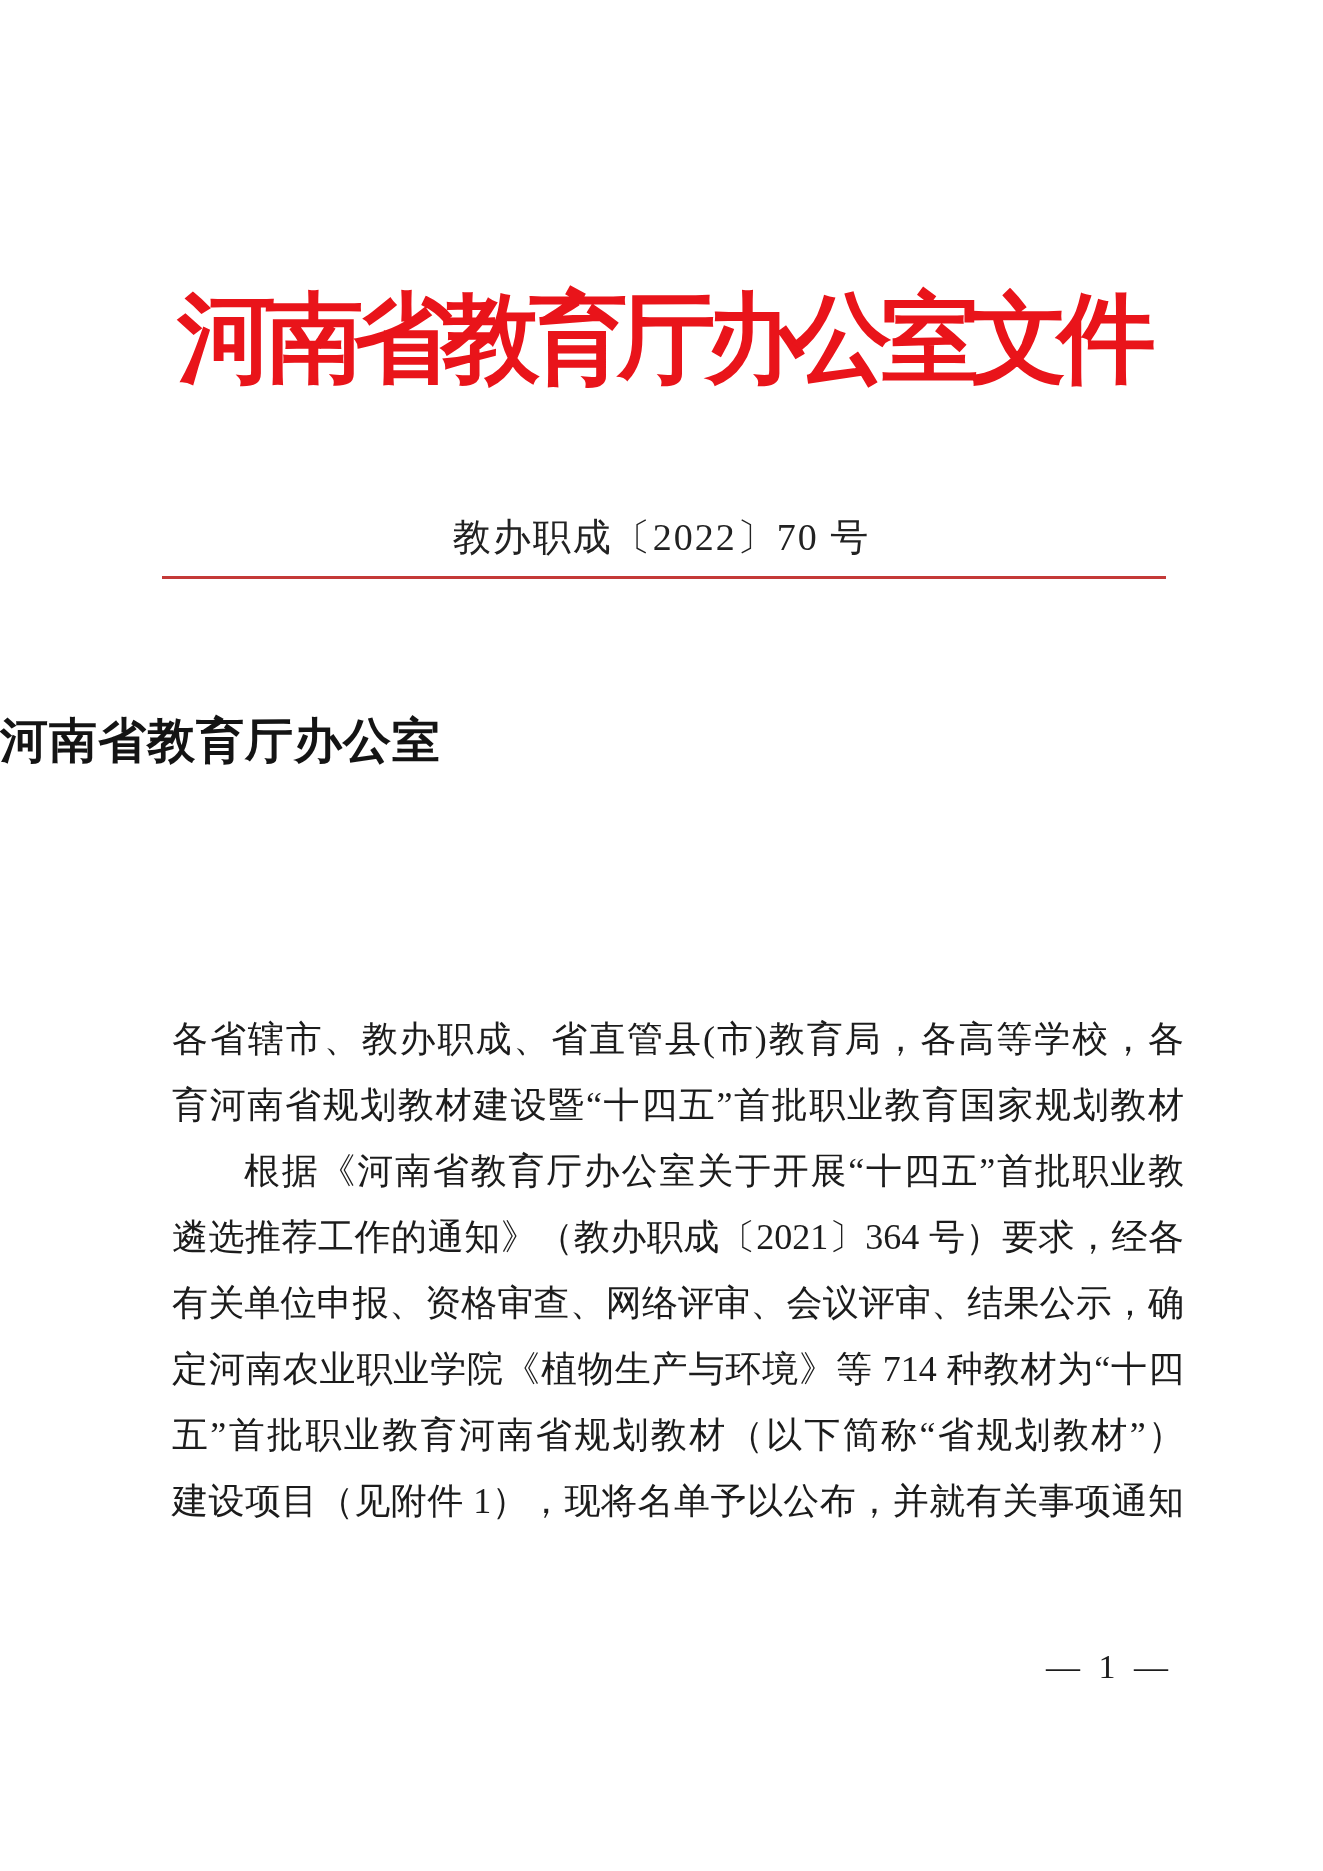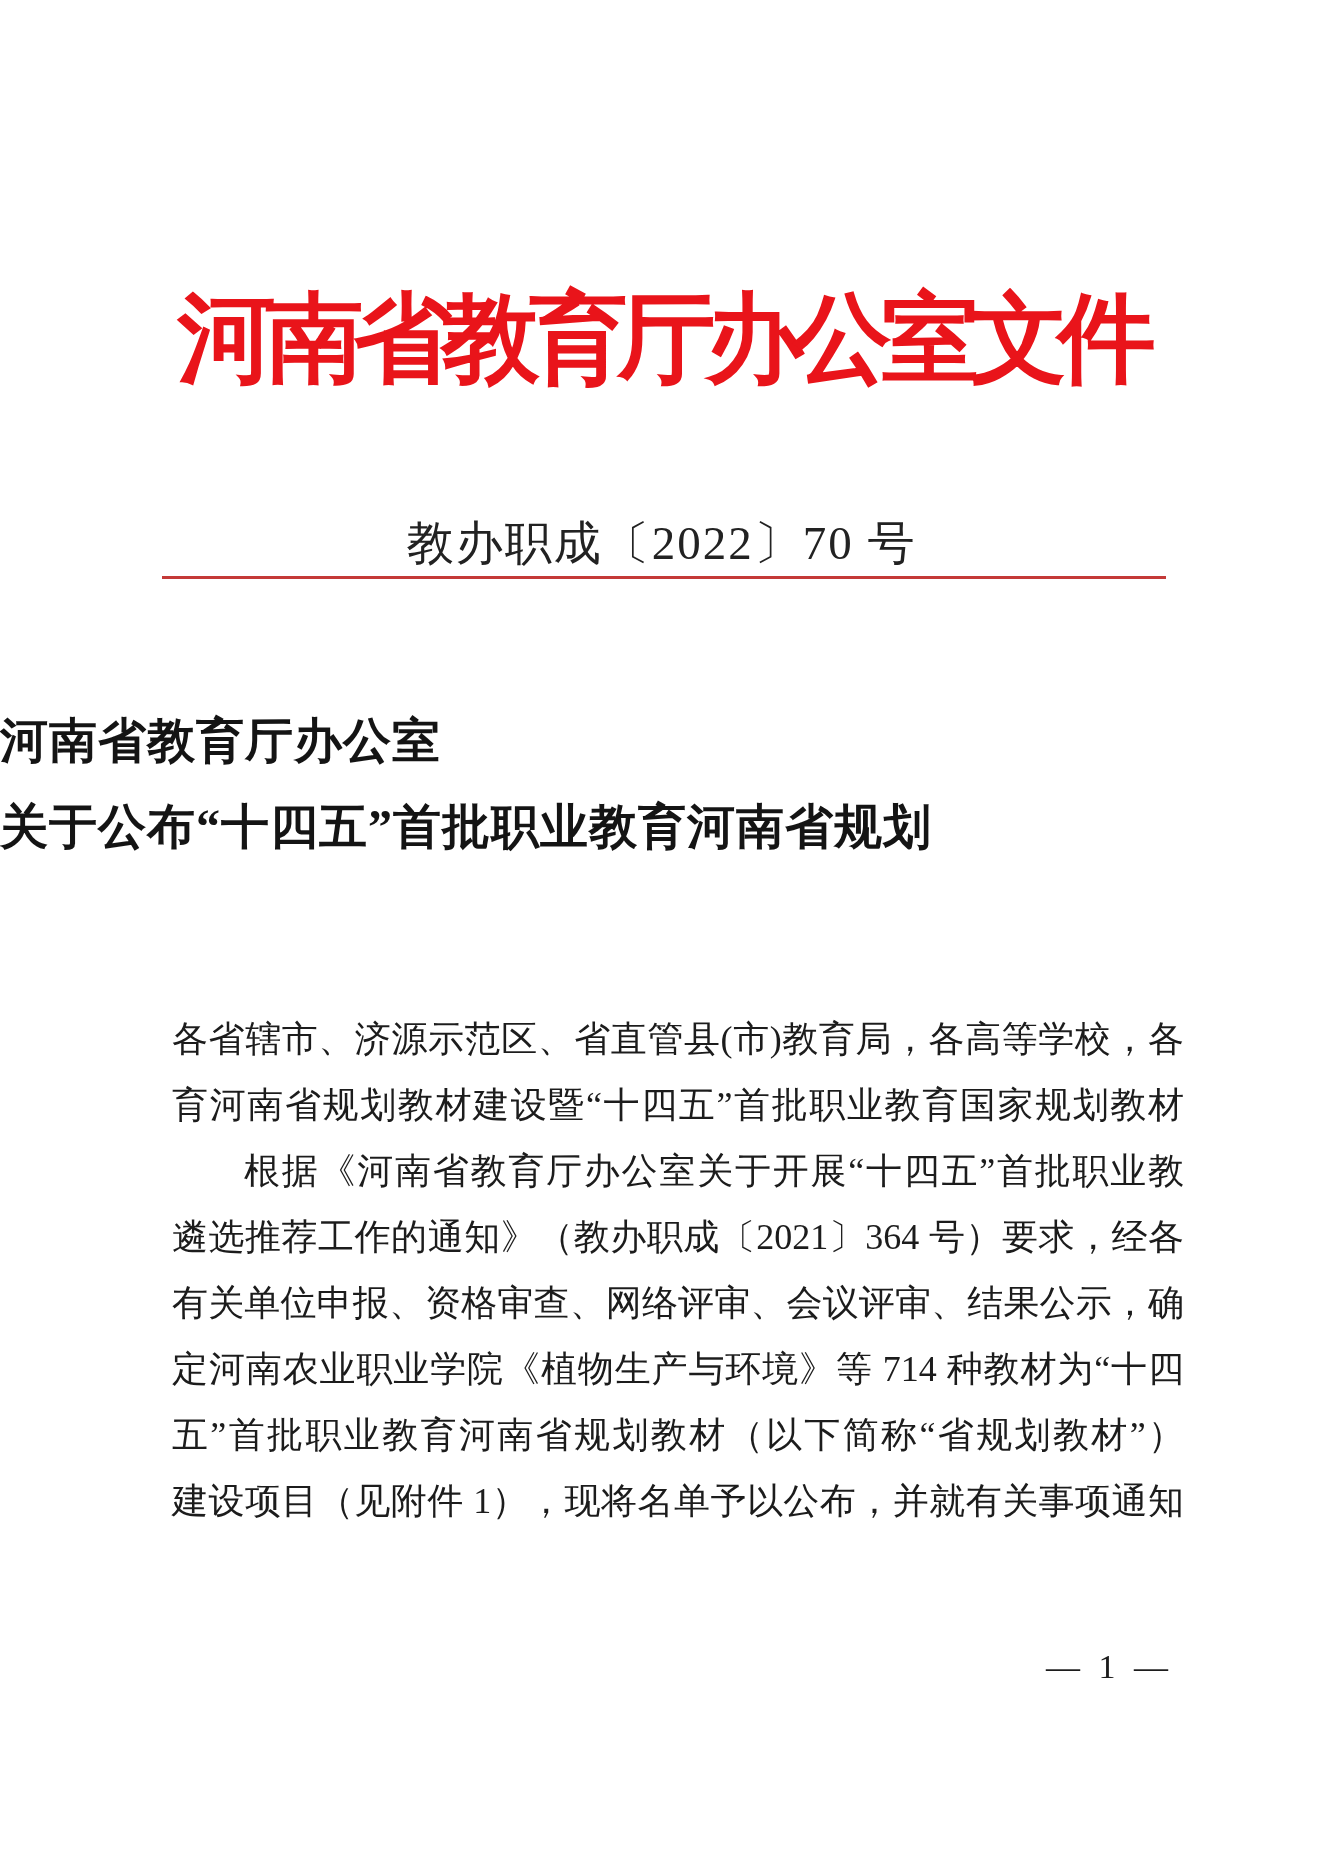--- a/index.html
+++ b/index.html
@@ -28,21 +28,21 @@
     letter-spacing: -10px;
     white-space: nowrap;
     line-height: 1.12;
   }
   .doc-number {
     position: absolute;
     top: 512px;
     left: 0;
     width: 100%;
     text-align: center;
-    font-size: 47px;
+    font-size: 38px;
     letter-spacing: 2px;
     color: #222222;
   }
   .red-divider {
     position: absolute;
     top: 576px;
     left: 162px;
     width: 1004px;
     height: 3px;
   }
@@ -93,25 +93,24 @@
 <div class="page">
 
   <div class="letterhead-title" style="color: rgb(233, 20, 26);">河南省教育厅办公室文件</div>
 
   <div class="doc-number">教办职成〔2022〕70 号</div>
 
   <div class="red-divider" style="background: rgb(196, 58, 56);"></div>
 
   <div class="doc-title">
     <div>河南省教育厅办公室</div>
-    <div>关于公布“十四五”首批职业教育河南省规划</div>
   </div>
 
   <div class="doc-body">
-    <div class="body-line">各省辖市、济源示范区、省直管县(市)教育局，各高等学校，各</div>
+    <div class="body-line">各省辖市、教办职成、省直管县(市)教育局，各高等学校，各</div>
     <div class="body-line">育河南省规划教材建设暨“十四五”首批职业教育国家规划教材</div>
     <div class="body-line indent">根据《河南省教育厅办公室关于开展“十四五”首批职业教</div>
     <div class="body-line">遴选推荐工作的通知》（教办职成〔2021〕364 号）要求，经各</div>
     <div class="body-line">有关单位申报、资格审查、网络评审、会议评审、结果公示，确</div>
     <div class="body-line">定河南农业职业学院《植物生产与环境》等 714 种教材为“十四</div>
     <div class="body-line">五”首批职业教育河南省规划教材（以下简称“省规划教材”）</div>
     <div class="body-line">建设项目（见附件 1），现将名单予以公布，并就有关事项通知</div>
   </div>
 
   <div class="page-number">— 1 —</div>

